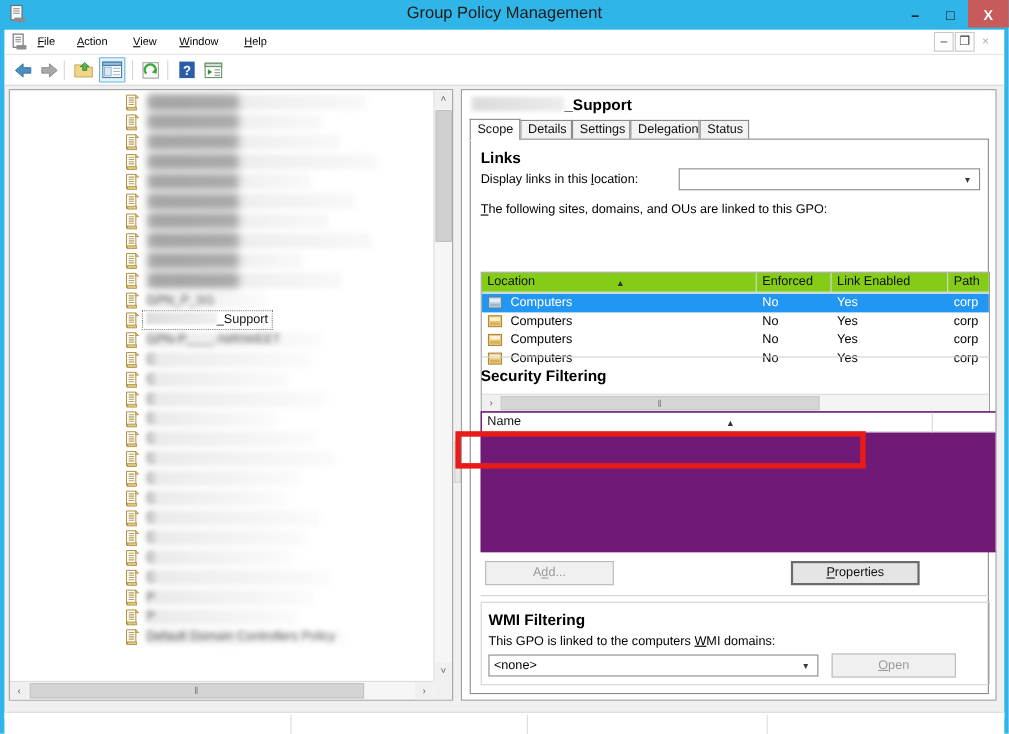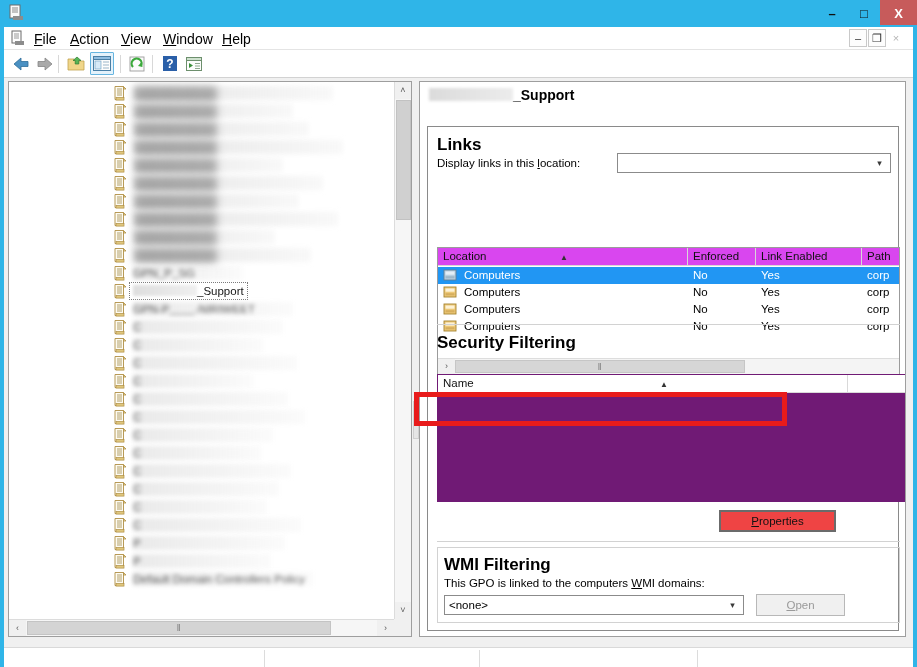--- a/index.html
+++ b/index.html
@@ -47,21 +47,21 @@
 
   
   #menubar {
     position: absolute; left: 4px; top: 27px; width: 909px; height: 23px;
     background: #ffffff;
     border-bottom: 1px solid #e4e4e4;
   }
   #menu-icon { position: absolute; left: 6px; top: 3px; width: 16px; height: 16px; }
   .menu-item {
     position: absolute; top: 4px; height: 16px;
-    font-size: 14px; color: #000; padding: 0 4px; line-height: 16px;
+    font-size: 10px; color: #000; padding: 0 4px; line-height: 16px;
     white-space: nowrap;
   }
   .menu-item u { text-decoration: underline; }
   .mdi-btn {
     position: absolute; top: 2px; width: 18px; height: 18px;
     border: 1px solid #c9c9c9; background: #fdfdfd;
     font-size: 11px; line-height: 16px; text-align: center; color: #333;
   }
   #mdi-min { right: 46px; }
   #mdi-restore { right: 27px; }
@@ -215,21 +215,21 @@
     top: 0; height: 20px; line-height: 18px;
     background: #ffffff; z-index: 4; font-weight: normal;
     border-bottom: 1px solid #ffffff;
   }
   #tabpage {
     position: absolute; left: 7px; top: 44px; width: 472px; height: 505px;
     background: #ffffff; border: 1px solid #8a8a8a;
   }
 
   .grp-title {
-    position: absolute; font-size: 17px; font-weight: bold; color: #000;
+    position: absolute; font-size: 14px; font-weight: bold; color: #000;
     white-space: nowrap;
   }
   .plain-lbl {
     position: absolute; font-size: 11.5px; color: #000; white-space: nowrap;
   }
   .plain-lbl u { text-decoration: underline; }
 
   
   .combo {
     position: absolute; height: 20px; background: #fff;
@@ -244,21 +244,21 @@
     font-size: 9px; color: #3a3a3a; text-align: center; line-height: 16px;
   }
 
   
   #links-list {
     position: absolute; left: 9px; top: 120px; width: 463px; height: 128px;
     border: 1px solid #9b9b9b; background: #fff; overflow: hidden;
   }
   #links-hdr {
     position: absolute; left: 0; top: 0; width: 100%; height: 18px;
-    background: #d946ef; border-bottom: 1px solid #d7d7d7;
+    background: #84cc16; border-bottom: 1px solid #d7d7d7;
   }
   .col-h {
     position: absolute; top: 0; height: 18px;
     border-right: 1px solid #d7d7d7;
     font-size: 11.5px; color: #111; line-height: 17px; padding-left: 5px;
     white-space: nowrap; overflow: hidden;
   }
   .sort-mark {
     position: absolute; top: 1px; font-size: 8px; color: #333;
   }
@@ -305,21 +305,21 @@
   }
 
   
   .btn {
     position: absolute; height: 22px;
     border: 1px solid #b8b8b8; background: #f0f0f0;
     font-size: 11.5px; color: #9a9a9a;
     text-align: center; line-height: 20px; white-space: nowrap;
   }
   .btn.enabled { color: #111; }
-  .btn.default { border: 2px solid #6b6b6b; background: #ef4444; line-height: 18px; }
+  .btn.default { border: 2px solid #6b6b6b; background: #e5e5e5; line-height: 18px; }
   .btn u { text-decoration: underline; }
 
   
   .gb-line {
     position: absolute; height: 1px; background: #d2d2d2;
   }
   .gb-box {
     position: absolute; border: 1px solid #d2d2d2;
   }
 
@@ -347,20 +347,21 @@
   <div id="titlebar">
     <span id="title-icon">
       <svg width="17" height="17" viewBox="0 0 17 17">
         <rect x="2" y="1" width="10" height="13" fill="#fafafa" stroke="#6b6b6b" stroke-width="1"></rect>
         <line x1="4" y1="4" x2="10" y2="4" stroke="#8a8a8a"></line>
         <line x1="4" y1="6" x2="10" y2="6" stroke="#8a8a8a"></line>
         <line x1="4" y1="8" x2="10" y2="8" stroke="#8a8a8a"></line>
         <rect x="5" y="12" width="10" height="4" fill="#8c8c8c"></rect>
       </svg>
     </span>
+    <div id="title-text">Group Policy Management</div>
     <button class="wbtn" id="btn-min">–</button>
     <button class="wbtn" id="btn-max">□</button>
     <button class="wbtn" id="btn-close">X</button>
   </div>
 
   <div id="menubar">
     <span id="menu-icon">
       <svg width="16" height="16" viewBox="0 0 16 16">
         <rect x="2" y="1" width="9" height="12" fill="#fdfdfd" stroke="#6b6b6b" stroke-width="1"></rect>
         <line x1="4" y1="4" x2="9" y2="4" stroke="#999"></line>
@@ -798,32 +799,40 @@
         </svg>
       </div>
     </div>
 
     <div id="detail-pane">
 
       <div id="gpo-title">
         <span class="redact"></span><span>_Support</span>
       </div>
 
+      <div id="tabstrip">
+        <div class="tab active" style="left:0px;width:46px">Scope</div>
+        <div class="tab" style="left:46px;width:47px">Details</div>
+        <div class="tab" style="left:93px;width:53px">Settings</div>
+        <div class="tab" style="left:146px;width:63px">Delegation</div>
+        <div class="tab" style="left:209px;width:45px">Status</div>
+      </div>
 
       <div id="tabpage">
 
         <div class="grp-title" style="left:9px;top:8px">Links</div>
 
         <div class="plain-lbl" style="left:9px;top:30px"><span>Display links in this </span><u>l</u><span>ocation:</span></div>
 
         <div class="combo" style="left:189px;top:26px;width:274px">
           <div class="cval"></div>
           <div class="carrow">▾</div>
         </div>
 
+        <div class="plain-lbl" style="left:9px;top:58px"><u>T</u><span>he following sites, domains, and OUs are linked to this GPO:</span></div>
 
         <div id="links-list">
           <div id="links-hdr">
             <div class="col-h" style="left:0px;width:250px">
               <span>Location</span>
               <span class="sort-mark" style="left:122px">▲</span>
             </div>
             <div class="col-h" style="left:250px;width:68px">Enforced</div>
             <div class="col-h" style="left:318px;width:106px">Link Enabled</div>
             <div class="col-h" style="left:424px;width:39px">Path</div>
@@ -888,36 +897,37 @@
 
         <div id="sec-list">
           <div id="sec-hdr">
             <div class="col-h" style="left:0px;width:410px;border-right:1px solid #d9d9d9">
               <span>Name</span>
               <span class="sort-mark" style="left:222px">▲</span>
             </div>
           </div>
         </div>
 
+        <div class="btn" style="left:13px;top:383px;width:117px">A<u>d</u>d...</div>
         <div class="btn enabled default" style="left:291px;top:383px;width:117px"><u>P</u>roperties</div>
 
         <div class="gb-line" style="left:9px;top:414px;width:463px"></div>
 
         <div class="gb-box" style="left:9px;top:420px;width:463px;height:76px"></div>
 
         <div class="grp-title" style="left:16px;top:428px">WMI Filtering</div>
 
         <div class="plain-lbl" style="left:16px;top:450px"><span>This GPO is linked to the computers </span><u>W</u><span>MI domains:</span></div>
 
         <div class="combo" style="left:16px;top:468px;width:300px">
           <div class="cval">&lt;none&gt;</div>
           <div class="carrow">▾</div>
         </div>
 
-        <div class="btn" style="left:328px;top:467px;width:89px"><u>O</u>pen</div>
+        <div class="btn" style="left:328px;top:467px;width:113px"><u>O</u>pen</div>
 
       </div>
     </div>
 
     <div id="statusarea" style="left:0;bottom:-16px;width:909px">
       <div class="status-div" style="left:260px"></div>
       <div class="status-div" style="left:475px"></div>
       <div class="status-div" style="left:693px"></div>
     </div>
 

